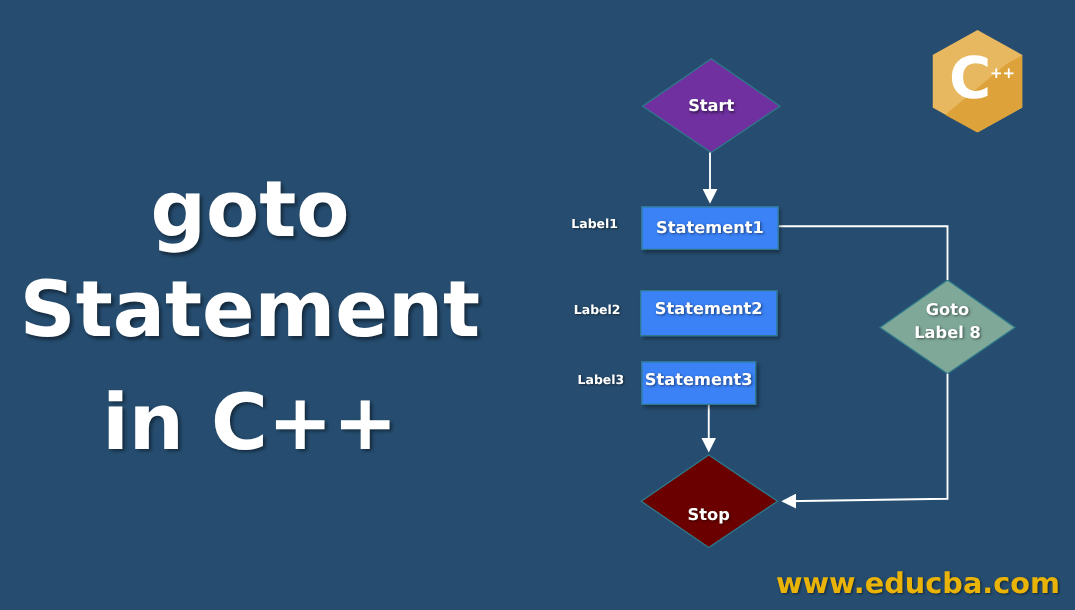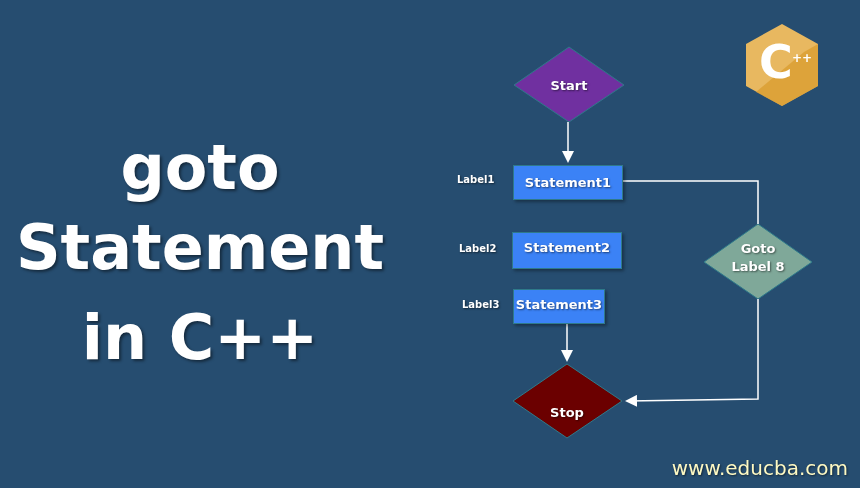--- a/index.html
+++ b/index.html
@@ -5,21 +5,21 @@
   html, body { margin:0; padding:0; }
   body { width:860px; height:488px; background:#264d70; position:relative; overflow:hidden; font-family:"DejaVu Sans", sans-serif; }
   .title { position:absolute; left:0; width:400px; text-align:center; color:#fff; font-weight:bold; font-size:62px; line-height:76px; text-shadow:2px 2px 3px rgba(0,0,0,0.45); }
   .t1 { top:130px; }
   .t2 { top:210px; }
   .t3 { top:300px; }
   svg { position:absolute; left:0; top:0; }
   .lbl { position:absolute; color:#ffffff; font-weight:bold; font-size:10px; text-shadow:1px 1px 2px rgba(0,0,0,0.5); }
   .box { position:absolute; background:#3b82f6; border:1px solid #2e7a8a; color:#fff; font-weight:bold; font-size:13px; text-align:center; box-shadow:2px 2px 3px rgba(0,0,0,0.35); text-shadow:1px 1px 2px rgba(0,0,0,0.5); box-sizing:border-box; }
   .dtext { position:absolute; color:#fff; font-weight:bold; font-size:13px; text-align:center; text-shadow:1px 1px 2px rgba(0,0,0,0.5); line-height:18px; }
-  .url { position:absolute; right:12px; bottom:8px; color:#fef9c3; font-weight:normal; font-size:20px; text-shadow:1px 1px 2px rgba(0,0,0,0.5); }
+  .url { position:absolute; right:12px; bottom:8px; color:#eab308; font-weight:bold; font-size:23px; text-shadow:1px 1px 2px rgba(0,0,0,0.5); }
   .logo { position:absolute; left:746px; top:24px; width:72px; height:82px; }
 </style>
 </head>
 <body>
 
 <div class="title t1">goto</div>
 <div class="title t2">Statement</div>
 <div class="title t3">in C++</div>
 
 <svg width="860" height="488">

